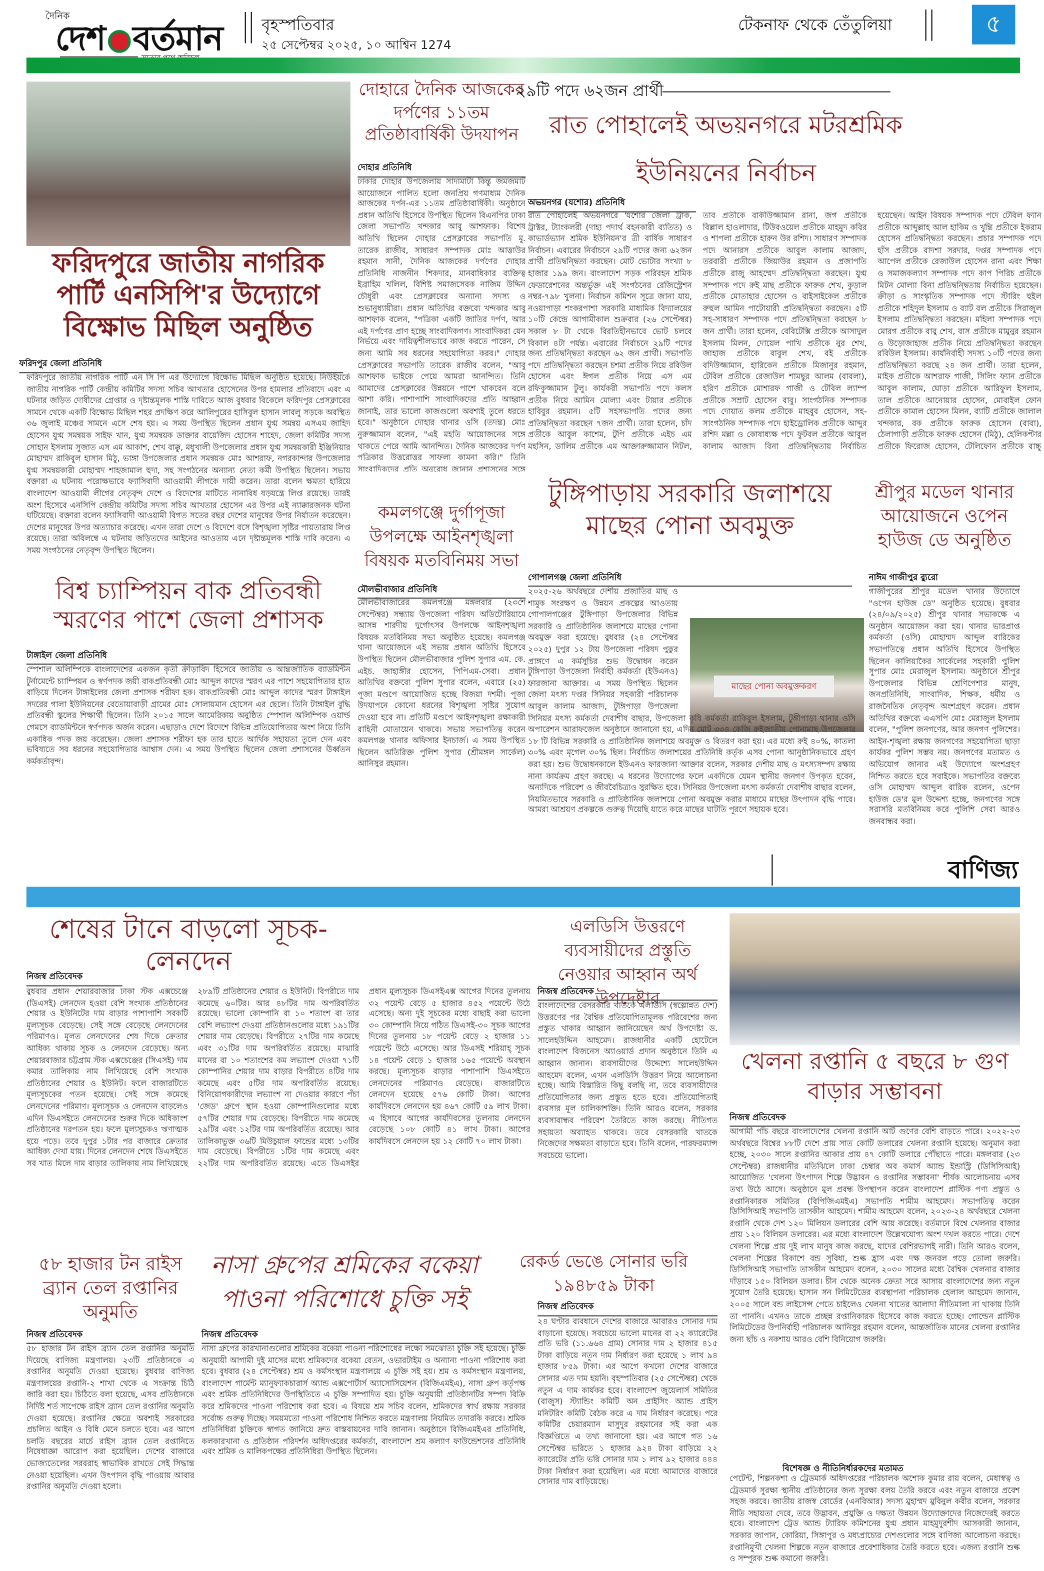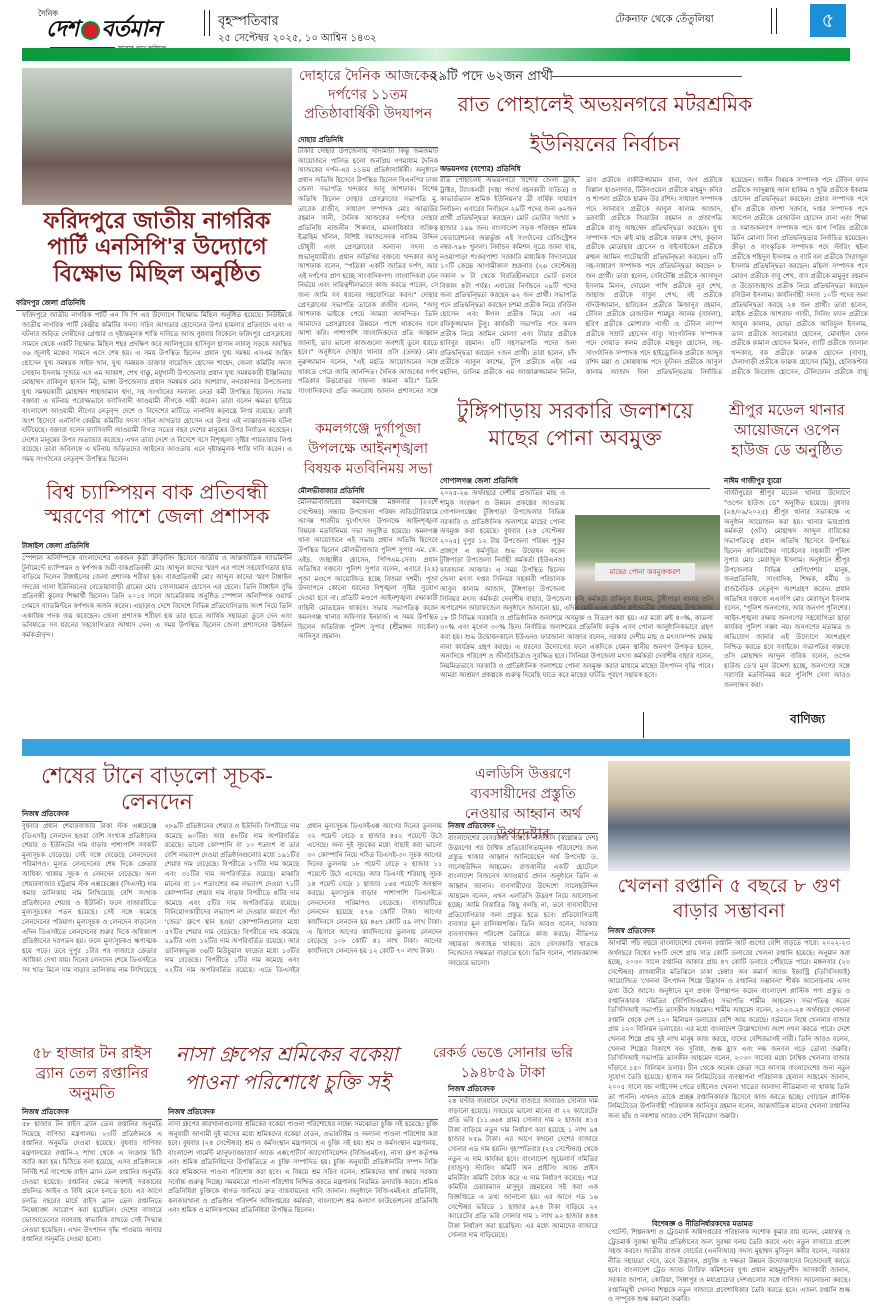--- a/index.html
+++ b/index.html
@@ -1,53 +1,53 @@
 <!DOCTYPE html>
 <html><head>
 <meta charset="utf-8">
 <style>
   html,body{margin:0;padding:0;background:#fff;}
   body{width:870px;height:1309px;position:relative;overflow:hidden;font-family:"DejaVu Sans",sans-serif;color:#111;}
   .abs{position:absolute;}
   .masthead{left:0;top:0;width:870px;height:62px;}
   .logo-small{left:38px;top:7px;font-size:8px;color:#222;}
-  .logo{left:46px;top:11px;font-size:22px;font-weight:bold;color:#111;letter-spacing:-0.5px;font-style:italic;}
+  .logo{left:46px;top:11px;font-size:28px;font-weight:bold;color:#111;letter-spacing:-0.5px;}
   .logo-dot{display:inline-block;width:15px;height:15px;border-radius:50%;background:#d81e2a;border:2px solid #0a8a3a;vertical-align:middle;margin:0 2px;}
   .logo-line{left:50px;top:47px;width:65px;height:1px;background:#333;}
   .logo-tag{left:118px;top:43px;font-size:6px;color:#333;}
   .vbar{width:4px;height:26px;border-left:1px solid #222;border-right:1px solid #222;}
   .day{left:218px;top:11px;font-size:13px;}
   .date{left:218px;top:30px;font-size:10px;color:#222;}
-  .motto{left:615px;top:11px;font-size:10px;}
+  .motto{left:615px;top:11px;font-size:13px;}
   .pageno{left:810px;top:4px;width:36px;height:33px;background:#1d8fd6;color:#fff;font-size:20px;text-align:center;line-height:33px;}
   .greenbar{left:22px;top:48px;width:828px;height:13px;background:linear-gradient(90deg,#0a9a3a 0%,#16a34a 25%,#d9f2dd 50%,#16a34a 75%,#0a9a3a 100%);}
   .photo{overflow:hidden;}
   .ph1{left:22px;top:68px;width:270px;height:137px;background:linear-gradient(180deg,#c9d2c8 0%,#9aa69a 40%,#6e5a55 70%,#a8968e 100%);}
   .headline{font-weight:normal;color:#7f1d1d;line-height:1.2;text-align:center;}
   .byline{font-size:7px;font-weight:bold;border-bottom:1px solid #555;padding-bottom:1px;}
   .body{font-size:6.6px;line-height:9.6px;color:#333;text-align:justify;overflow:hidden;}
   .blue-strip{left:22px;top:739px;width:828px;height:17px;background:#3aa3de;}
-  .section-label{left:790px;top:710px;font-size:12px;font-weight:bold;}
+  .section-label{left:790px;top:710px;font-size:20px;font-weight:bold;}
   .ph2{left:575px;top:515px;width:145px;height:95px;background:linear-gradient(180deg,#5f7e52 0%,#8da67b 45%,#e8e2da 60%,#7a6b60 100%);}
   .ph3{left:608px;top:761px;width:242px;height:110px;background:linear-gradient(180deg,#e8dcc8 0%,#c4b49c 35%,#5b6a7e 60%,#e9ecef 100%);}
   .divline{height:1px;background:#444;}
 </style>
 </head>
 <body>
 
 <div class="abs masthead">
   <div class="abs logo-small">দৈনিক</div>
   <div class="abs logo">
     <span>দেশ</span><span class="logo-dot"></span><span>বর্তমান</span>
   </div>
   <div class="abs logo-line"></div>
   <div class="abs logo-tag">সত্যের পথে অবিচল</div>
   <div class="abs vbar" style="left:204px;top:10px;"></div>
   <div class="abs day">বৃহস্পতিবার</div>
-  <div class="abs date">২৫ সেপ্টেম্বর ২০২৫, ১০ আশ্বিন ১৪৩২</div>
+  <div class="abs date">২৫ সেপ্টেম্বর ২০২৫, ১০ আশ্বিন 1274</div>
   <div class="abs motto">টেকনাফ থেকে তেঁতুলিয়া</div>
   <div class="abs vbar" style="left:771px;top:8px;"></div>
   <div class="abs pageno">৫</div>
   <div class="abs greenbar"></div>
 </div>
 
 <div class="abs photo ph1">
   
 </div>
 <div class="abs headline" style="left:22px;top:208px;width:270px;font-size:22px;font-weight:bold;">ফরিদপুরে জাতীয় নাগরিক পার্টি এনসিপি'র উদ্যোগে বিক্ষোভ মিছিল অনুষ্ঠিত</div>

